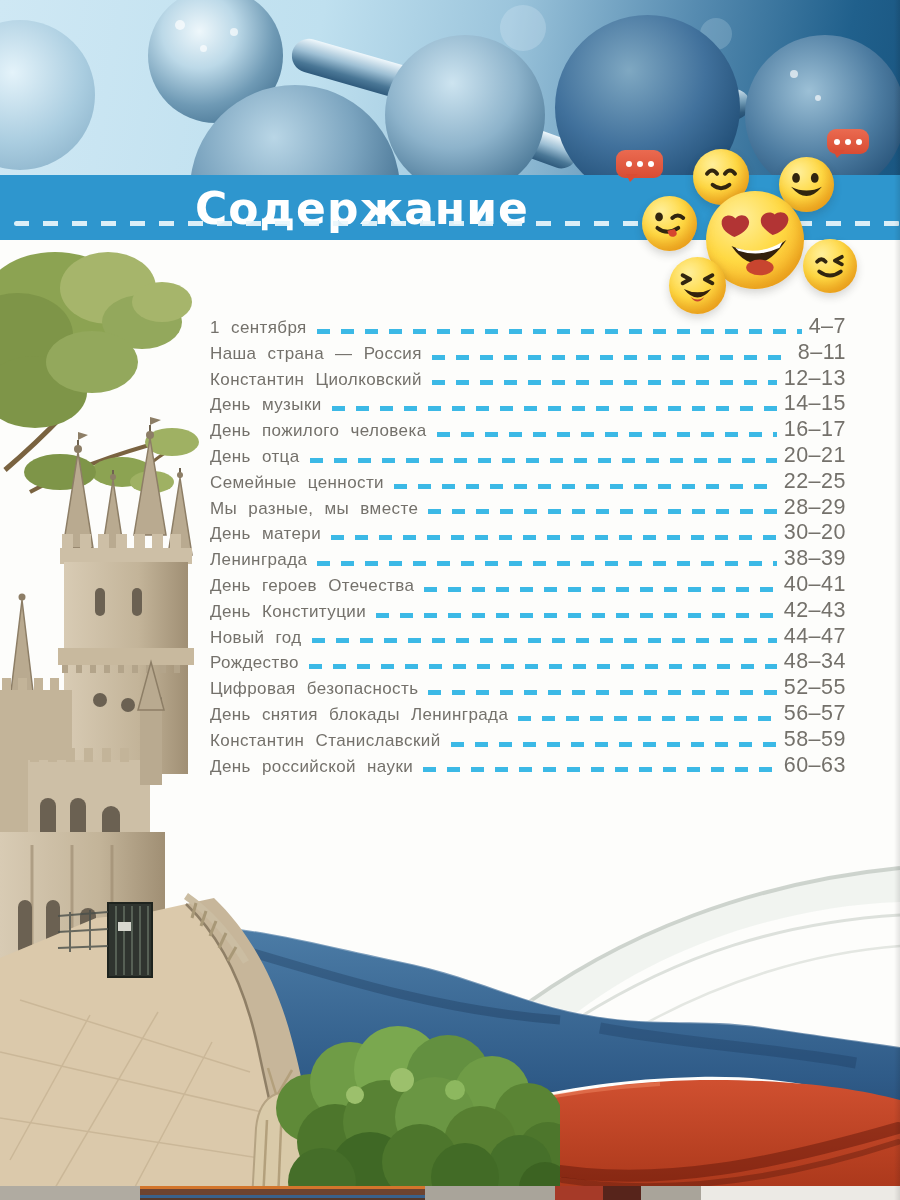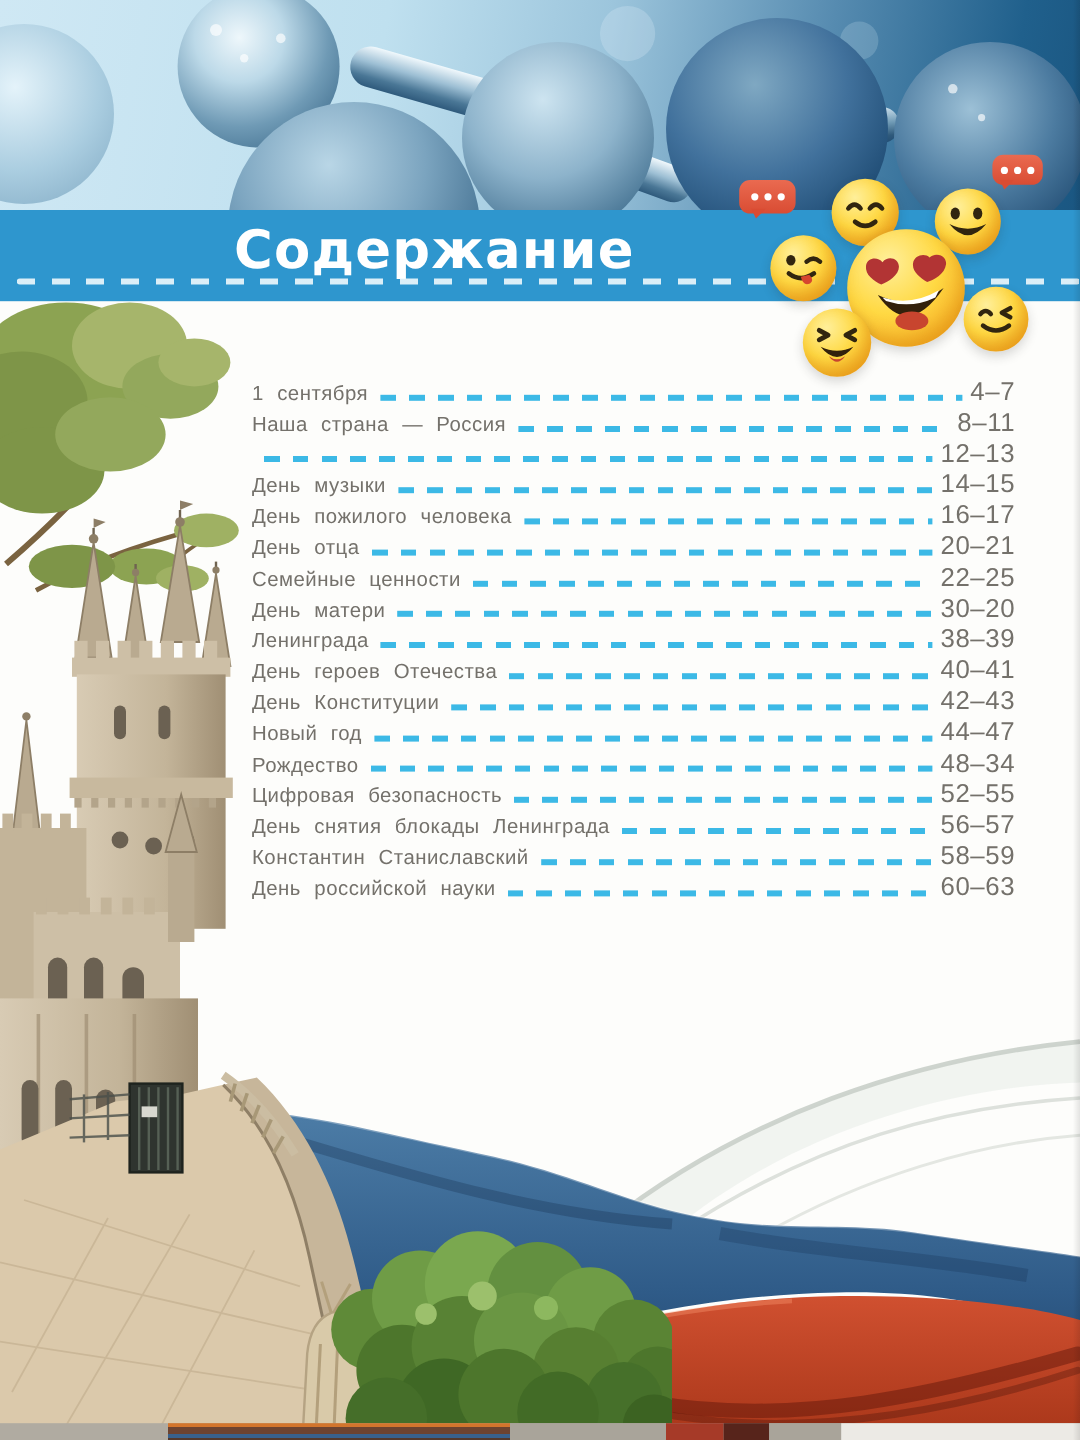--- a/index.html
+++ b/index.html
@@ -32,21 +32,21 @@
   .b3{left:645px;top:125px;width:28px;height:28px;background:rgba(235,248,255,.15);}
   .tube{position:absolute;border-radius:18px;
       background:linear-gradient(#f0f8fc,#9dbfd4 40%,#4a7796 75%,#2f5a7c);}
   .t1{left:290px;top:52px;width:130px;height:34px;transform:rotate(16deg);}
   .t2{left:430px;top:118px;width:150px;height:30px;transform:rotate(20deg);}
   .t3{left:610px;top:95px;width:140px;height:30px;transform:rotate(-6deg);
       background:linear-gradient(#cfe2ee,#6f9ab5 45%,#2f5a7c 80%,#234e74);}
   .droplet{position:absolute;border-radius:50%;background:rgba(255,255,255,.65);}
 
   
-  .banner{position:absolute;left:0;top:175px;width:900px;height:76px;background:#2e96ce;}
+  .banner{position:absolute;left:0;top:175px;width:900px;height:65px;background:#2e96ce;}
   .banner h1{
     position:absolute;left:195px;top:8px;margin:0;
     font-family:"DejaVu Sans","Liberation Sans",sans-serif;
     font-weight:bold;font-size:44px;letter-spacing:1px;color:#ffffff;
   }
   .banner-dashes{
     position:absolute;left:14px;right:0;bottom:14px;height:5px;border-radius:3px;
     background-image:repeating-linear-gradient(90deg,#eaf6fb 0 15px,transparent 15px 29px);
     opacity:.92;
   }
@@ -210,20 +210,21 @@
         <span class="t">1 сентября</span>
         <span class="lead"></span>
         <span class="p">4–7</span>
       </div>
     <div class="row">
         <span class="t">Наша страна — Россия</span>
         <span class="lead"></span>
         <span class="p">8–11</span>
       </div>
     <div class="row">
+        <span class="t">Константин Циолковский</span>
         <span class="lead"></span>
         <span class="p">12–13</span>
       </div>
     <div class="row">
         <span class="t">День музыки</span>
         <span class="lead"></span>
         <span class="p">14–15</span>
       </div>
     <div class="row">
         <span class="t">День пожилого человека</span>
@@ -232,20 +233,25 @@
       </div>
     <div class="row">
         <span class="t">День отца</span>
         <span class="lead"></span>
         <span class="p">20–21</span>
       </div>
     <div class="row">
         <span class="t">Семейные ценности</span>
         <span class="lead"></span>
         <span class="p">22–25</span>
+      </div>
+    <div class="row">
+        <span class="t">Мы разные, мы вместе</span>
+        <span class="lead"></span>
+        <span class="p">28–29</span>
       </div>
     <div class="row">
         <span class="t">День матери</span>
         <span class="lead"></span>
         <span class="p">30–20</span>
       </div>
     <div class="row">
         <span class="t">Ленинграда</span>
         <span class="lead"></span>
         <span class="p">38–39</span>

